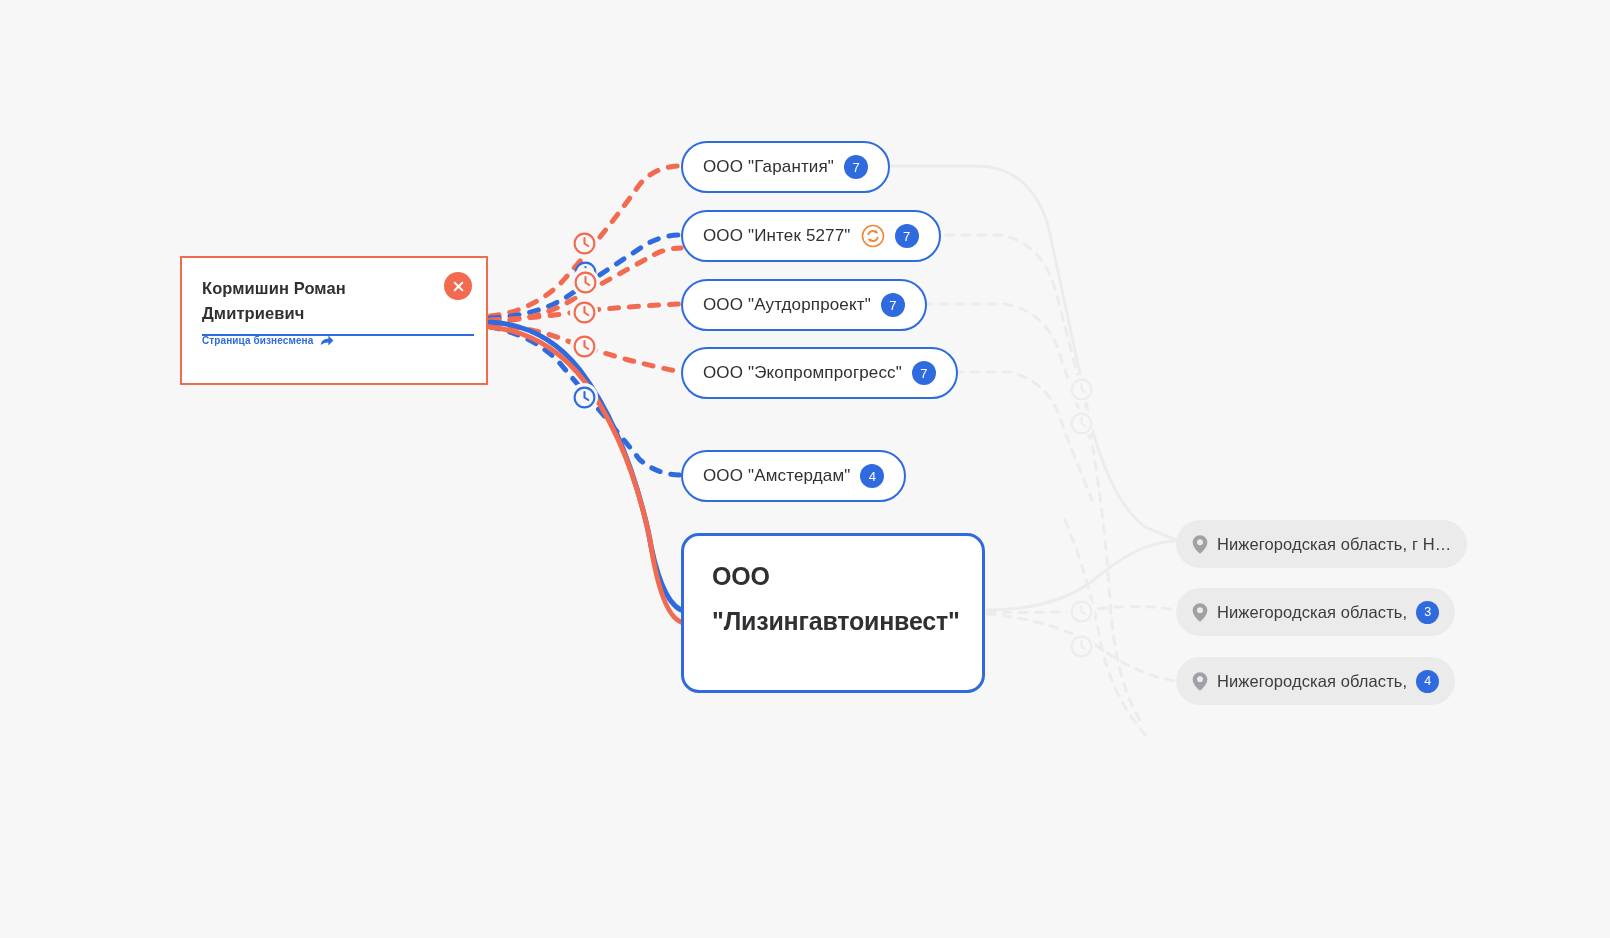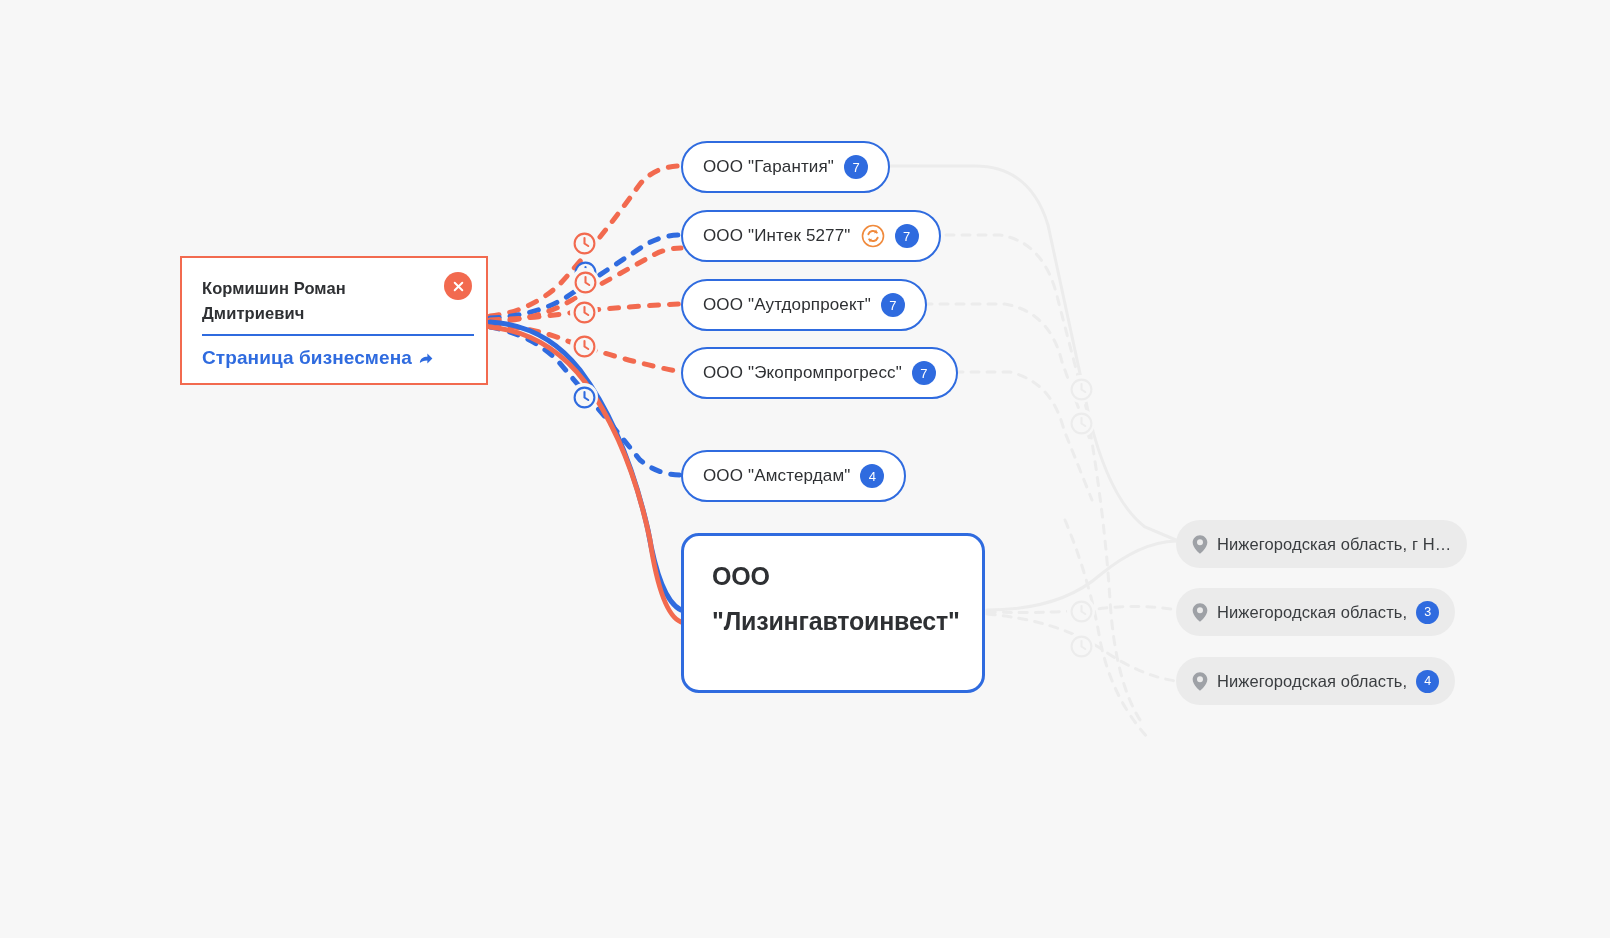--- a/index.html
+++ b/index.html
@@ -54,22 +54,22 @@
     position: absolute;
     left: 20px;
     top: 76px;
     width: 272px;
     height: 2px;
     background: #2f6bdf;
   }
   .person-link {
     position: absolute;
     left: 20px;
-    top: 89px;
-    font-size: 19px;
+    top: 75px;
+    font-size: 10px;
     font-weight: bold;
     color: #2f6bdf;
     letter-spacing: 0.1px;
     white-space: nowrap;
     cursor: pointer;
     display: flex;
     align-items: center;
     gap: 6px;
   }
   .close-btn {

